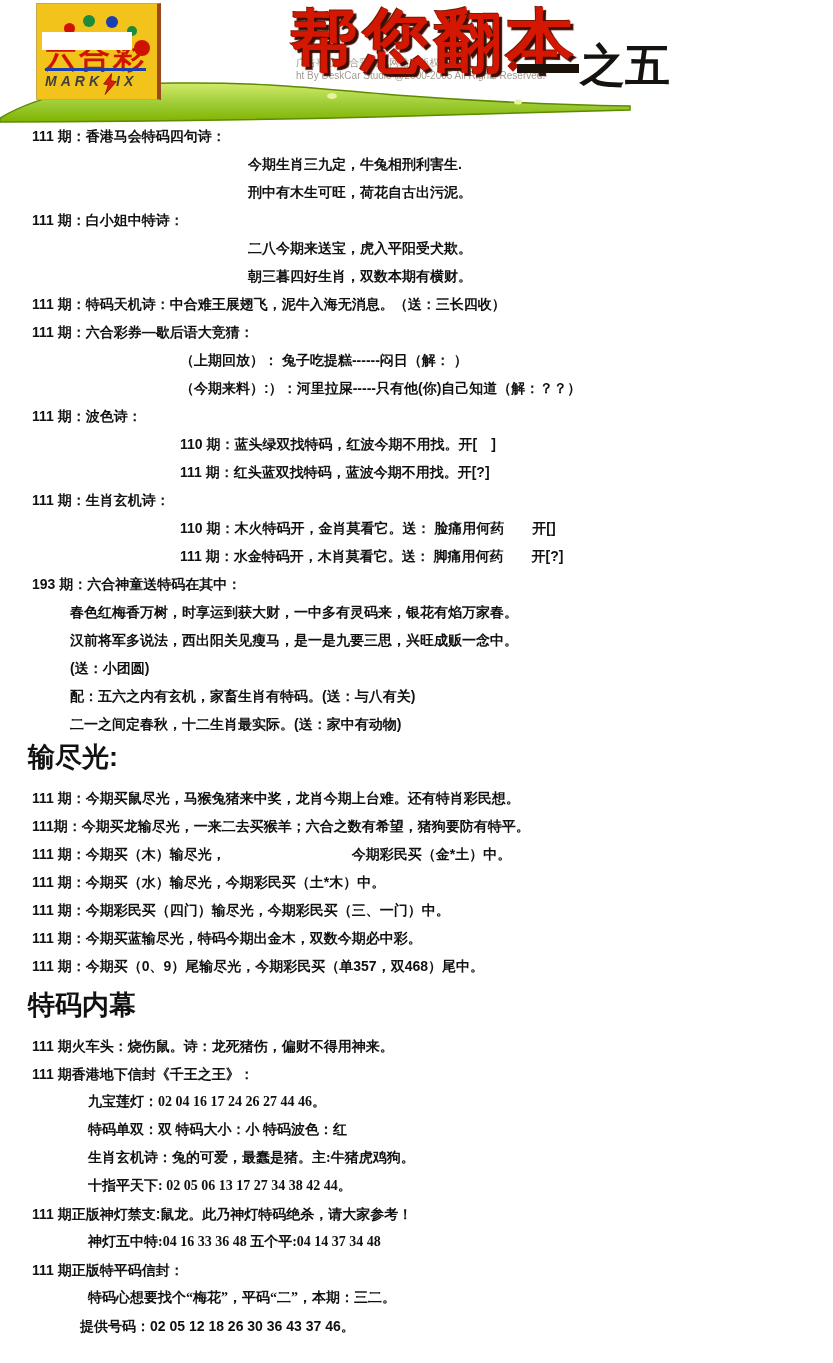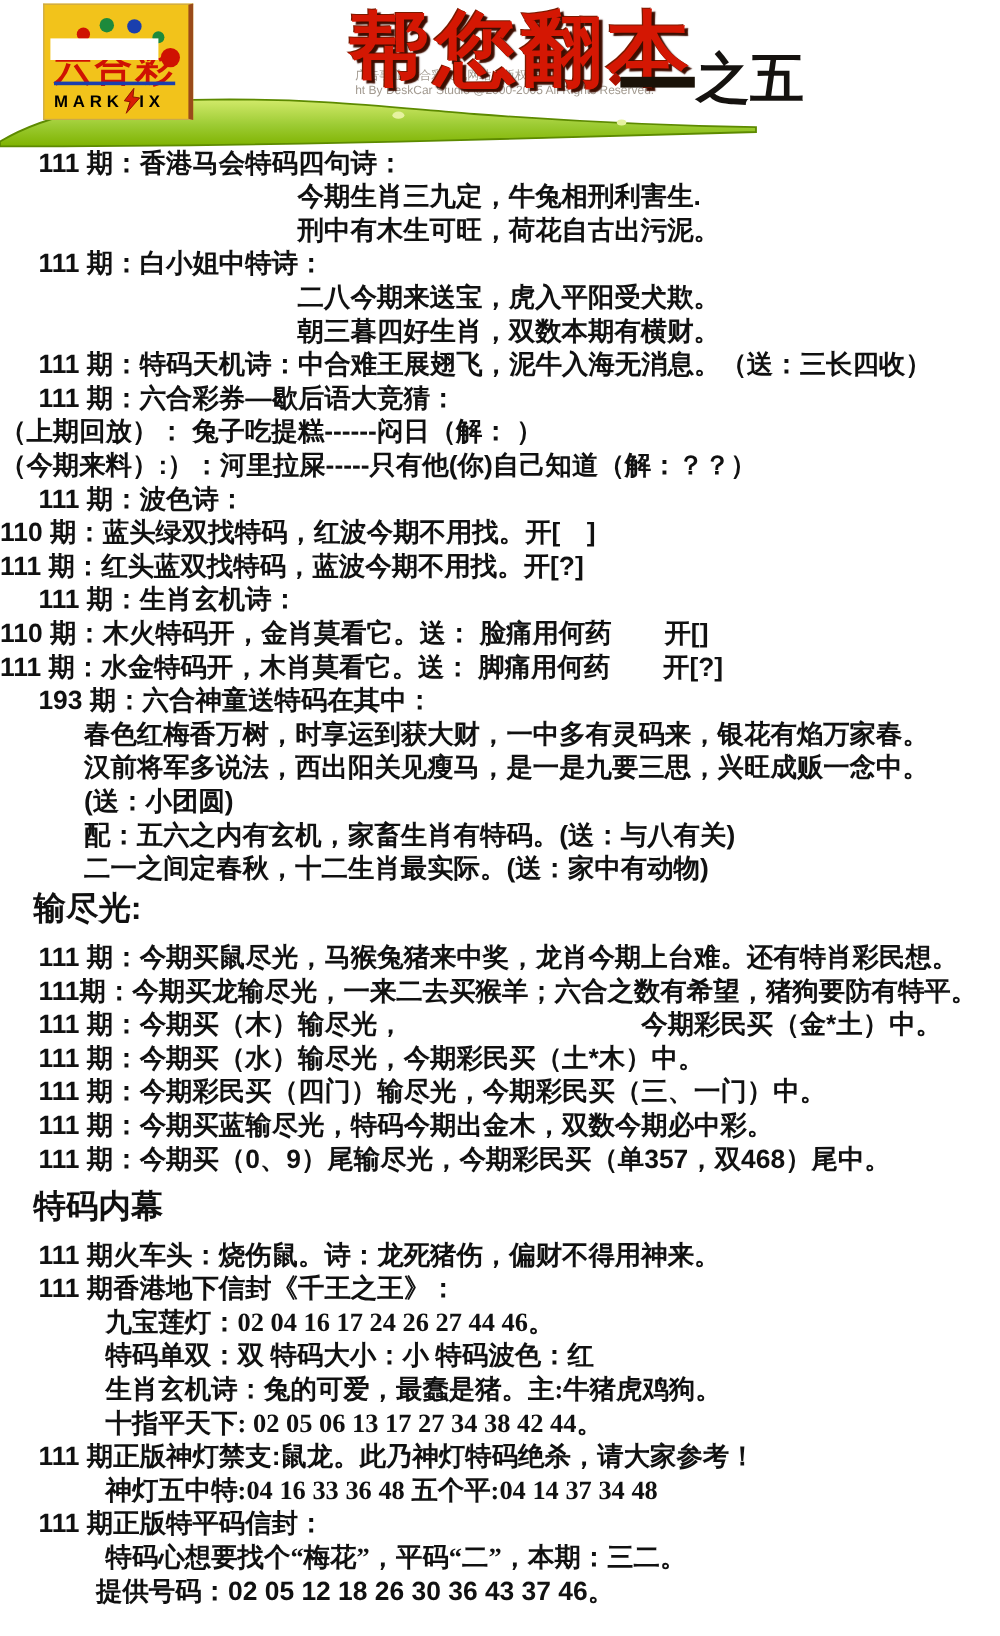--- a/index.html
+++ b/index.html
@@ -14,40 +14,40 @@
   .d1{left:16px;top:33px;width:9px;height:9px;background:#1a3fae;}
   .d2{left:27px;top:19px;width:11px;height:11px;background:#cf1202;}
   .d3{left:46px;top:11px;width:12px;height:12px;background:#1d8a3c;}
   .d4{left:69px;top:12px;width:12px;height:12px;background:#1a3fae;}
   .d5{left:90px;top:22px;width:10px;height:10px;background:#1d8a3c;}
   .d6{left:97px;top:36px;width:16px;height:16px;background:#cf1202;}
   .logo-cn{position:absolute;left:8px;top:32px;z-index:1;font-size:31px;font-weight:900;
            color:#cf1202;letter-spacing:3px;white-space:nowrap;}
   .logo-white{position:absolute;left:5px;top:28px;width:90px;height:18px;background:#fff;z-index:2;}
   .logo-rule{position:absolute;left:8px;top:64px;width:101px;height:3px;background:#1a3fae;z-index:3;}
-  .logo-en{position:absolute;left:8px;top:69px;z-index:4;display:flex;align-items:center;
-           font-size:14px;font-weight:bold;color:#000000;letter-spacing:4px;}
+  .logo-en{position:absolute;left:8px;top:69px;z-index:4;display:flex;align-items:flex-start;
+           font-size:14px;font-weight:bold;color:#404040;letter-spacing:4px;font-style:italic;}
   .bolt{margin:0 -2px 0 -1px;}
   .title{position:absolute;left:290px;top:-4px;z-index:2;font-size:68px;font-weight:900;
          color:#d41703;letter-spacing:4px;white-space:nowrap;
          text-shadow:3px 3px 1px #3d0d00,-1px -1px 0 #7a1a00;}
   .title-dash{position:absolute;left:517px;top:64px;width:62px;height:9px;background:#1a1208;z-index:3;}
   .dash-accent{position:absolute;left:509px;top:62px;width:8px;height:8px;background:#b01000;
                transform:rotate(45deg);z-index:3;}
   .subtitle{position:absolute;left:580px;top:36px;z-index:3;font-size:45px;font-weight:900;color:#15120f;}
   .wm{position:absolute;left:296px;z-index:1;font-size:10px;color:#a29a90;filter:blur(0.5px);
       white-space:nowrap;}
   .wm1{top:56px;}
   .wm2{top:70px;}
   
   .doc{position:relative;padding-top:2px;}
-  .line{height:28px;line-height:28px;white-space:nowrap;font-size:22px;font-weight:bold;color:#111;}
+  .line{height:28px;line-height:28px;white-space:nowrap;font-size:14px;font-weight:bold;color:#111;}
   .l-base{margin-left:32px;}
   .l-poem{margin-left:248px;}
-  .l-mid{}
+  .l-mid{margin-left:180px;}
   .l-sub{margin-left:70px;}
   .l-sub2{margin-left:88px;font-family:Liberation Serif, serif;}
   .l-sub3{margin-left:80px;}
   .sec-h{margin:2px 0 10px 28px;font-size:27px;font-weight:900;color:#111;height:34px;line-height:34px;}
   .sec-h2{margin-top:8px;}
 </style>
 </head>
 <body>
 
 <div class="page">

